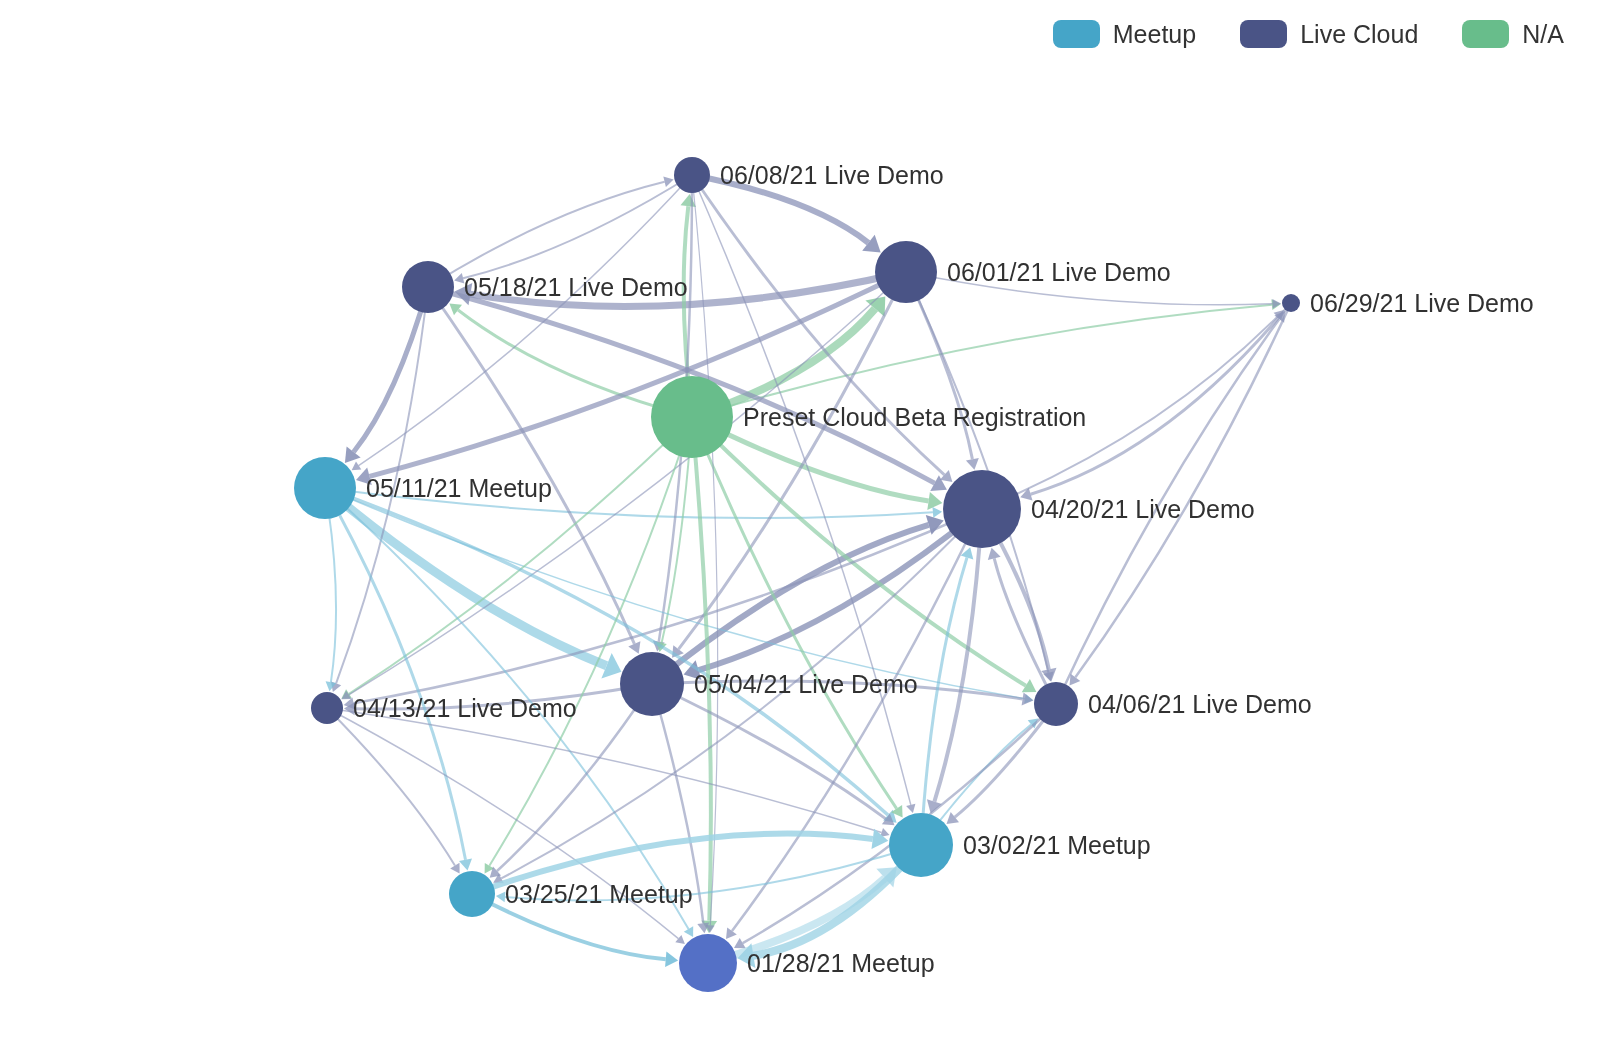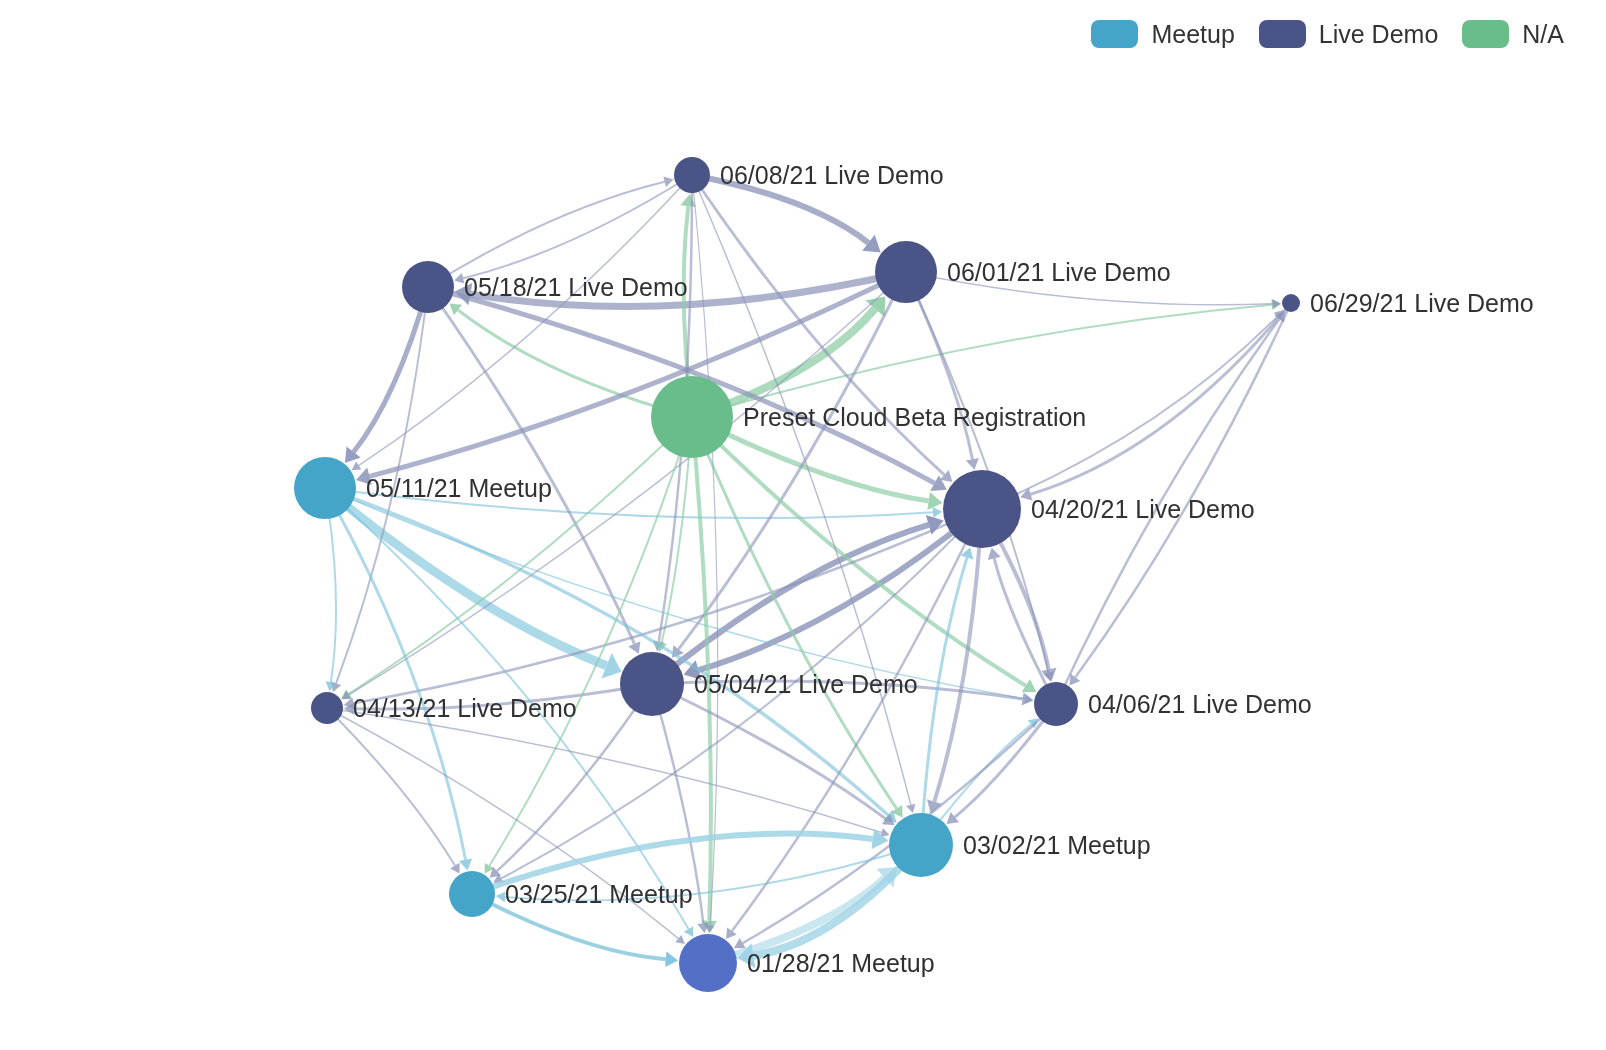--- a/index.html
+++ b/index.html
@@ -1,18 +1,18 @@
 <!DOCTYPE html>
 <html><head>
 <meta charset="utf-8">
 <style>
   html,body{margin:0;padding:0;background:#ffffff;}
   body{font-family:"Liberation Sans", sans-serif; width:1606px; height:1050px; overflow:hidden; position:relative;}
   .stage{position:relative;width:1606px;height:1050px;background:#ffffff;}
-  .legend{position:absolute;top:20px;right:42px;display:flex;align-items:center;gap:24px;z-index:5;justify-content:center;}
+  .legend{position:absolute;top:20px;right:42px;display:flex;align-items:center;gap:44px;z-index:5;justify-content:center;}
   .legend-item{display:flex;align-items:center;gap:13px;cursor:pointer;}
   .legend-swatch{display:inline-block;width:47px;height:28px;border-radius:8px;background:#ccc;}
   .legend-label{font-size:25px;color:#333333;line-height:1;}
   svg{position:absolute;left:0;top:0;}
   .node-label{font-size:25px;fill:#313131;}
 </style>
 </head>
 <body>
 
 <div class="stage">
@@ -183,20 +183,20 @@
       </g>
     </svg>
 
   <div class="legend">
     <div class="legend-item">
       <span class="legend-swatch" style="background: rgb(69, 165, 200);"></span>
       <span class="legend-label">Meetup</span>
     </div>
     <div class="legend-item">
       <span class="legend-swatch" style="background: rgb(74, 84, 134);"></span>
-      <span class="legend-label">Live Demo</span>
+      <span class="legend-label">Live Cloud</span>
     </div>
     <div class="legend-item">
       <span class="legend-swatch" style="background: rgb(104, 189, 139);"></span>
       <span class="legend-label">N/A</span>
     </div>
   </div>
 </div>
 
 </body></html>

